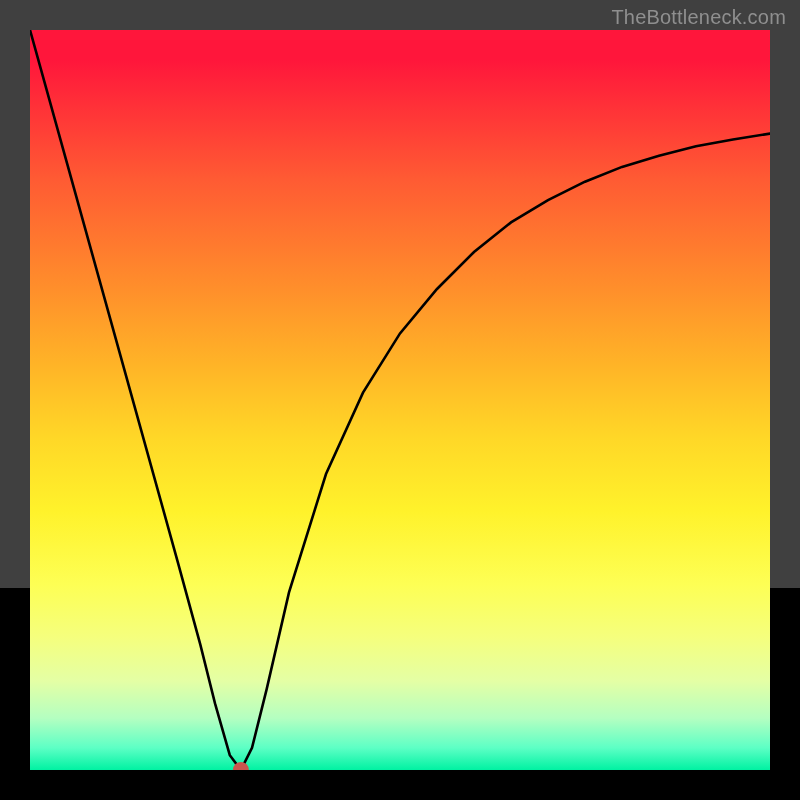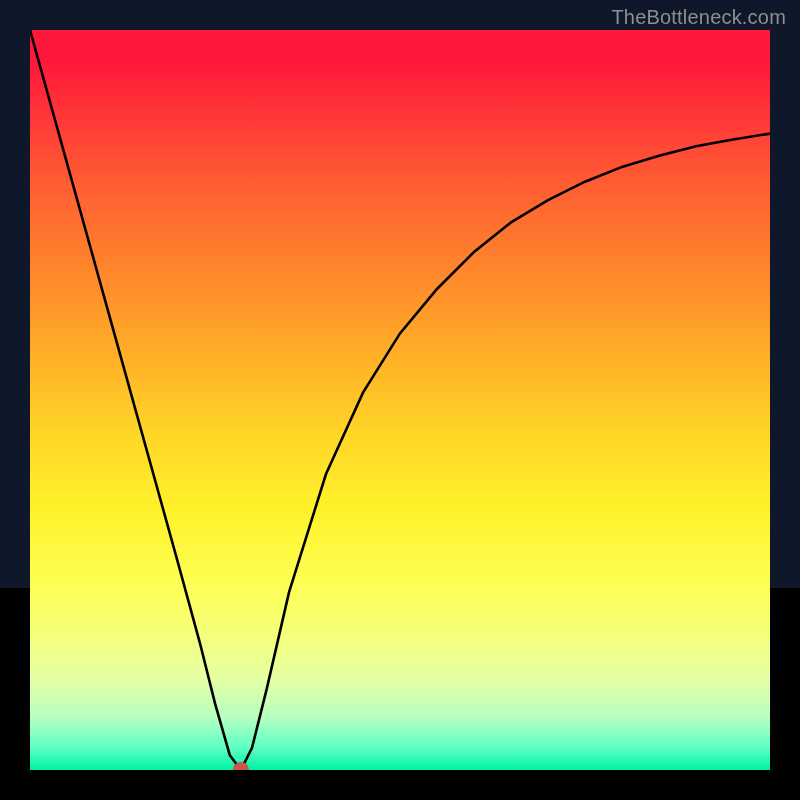--- a/index.html
+++ b/index.html
@@ -7,21 +7,21 @@
     padding: 0;
     width: 800px;
     height: 800px;
     background: #000;
     font-family: Arial, Helvetica, sans-serif;
   }
   .stage {
     position: relative;
     width: 800px;
     height: 588px;
-    background: #0f172a;
+    background: #404040;
   }
   .plot-area {
     position: absolute;
     left: 30px;
     top: 30px;
     width: 740px;
     height: 740px;
     background: linear-gradient(
       to bottom,
       #ff163b 0%,

